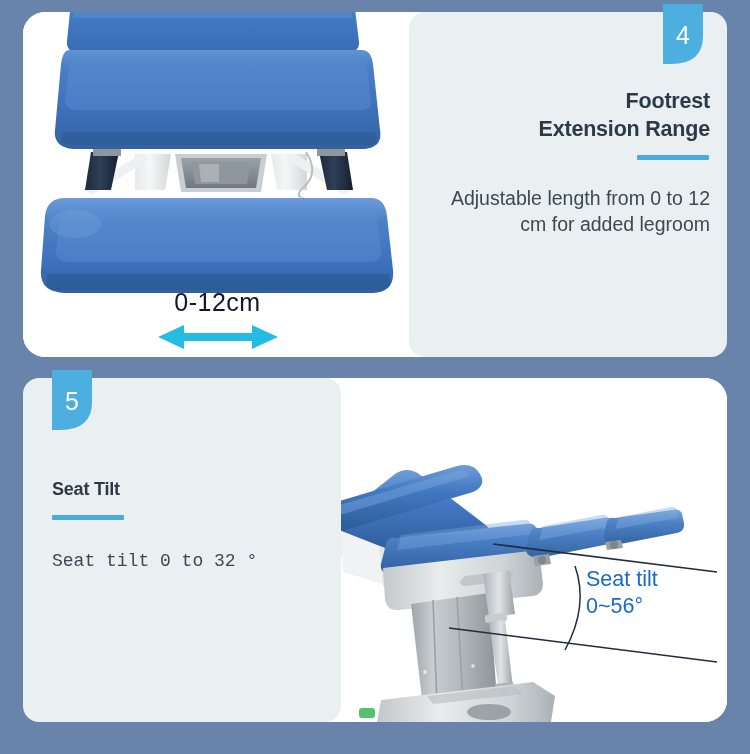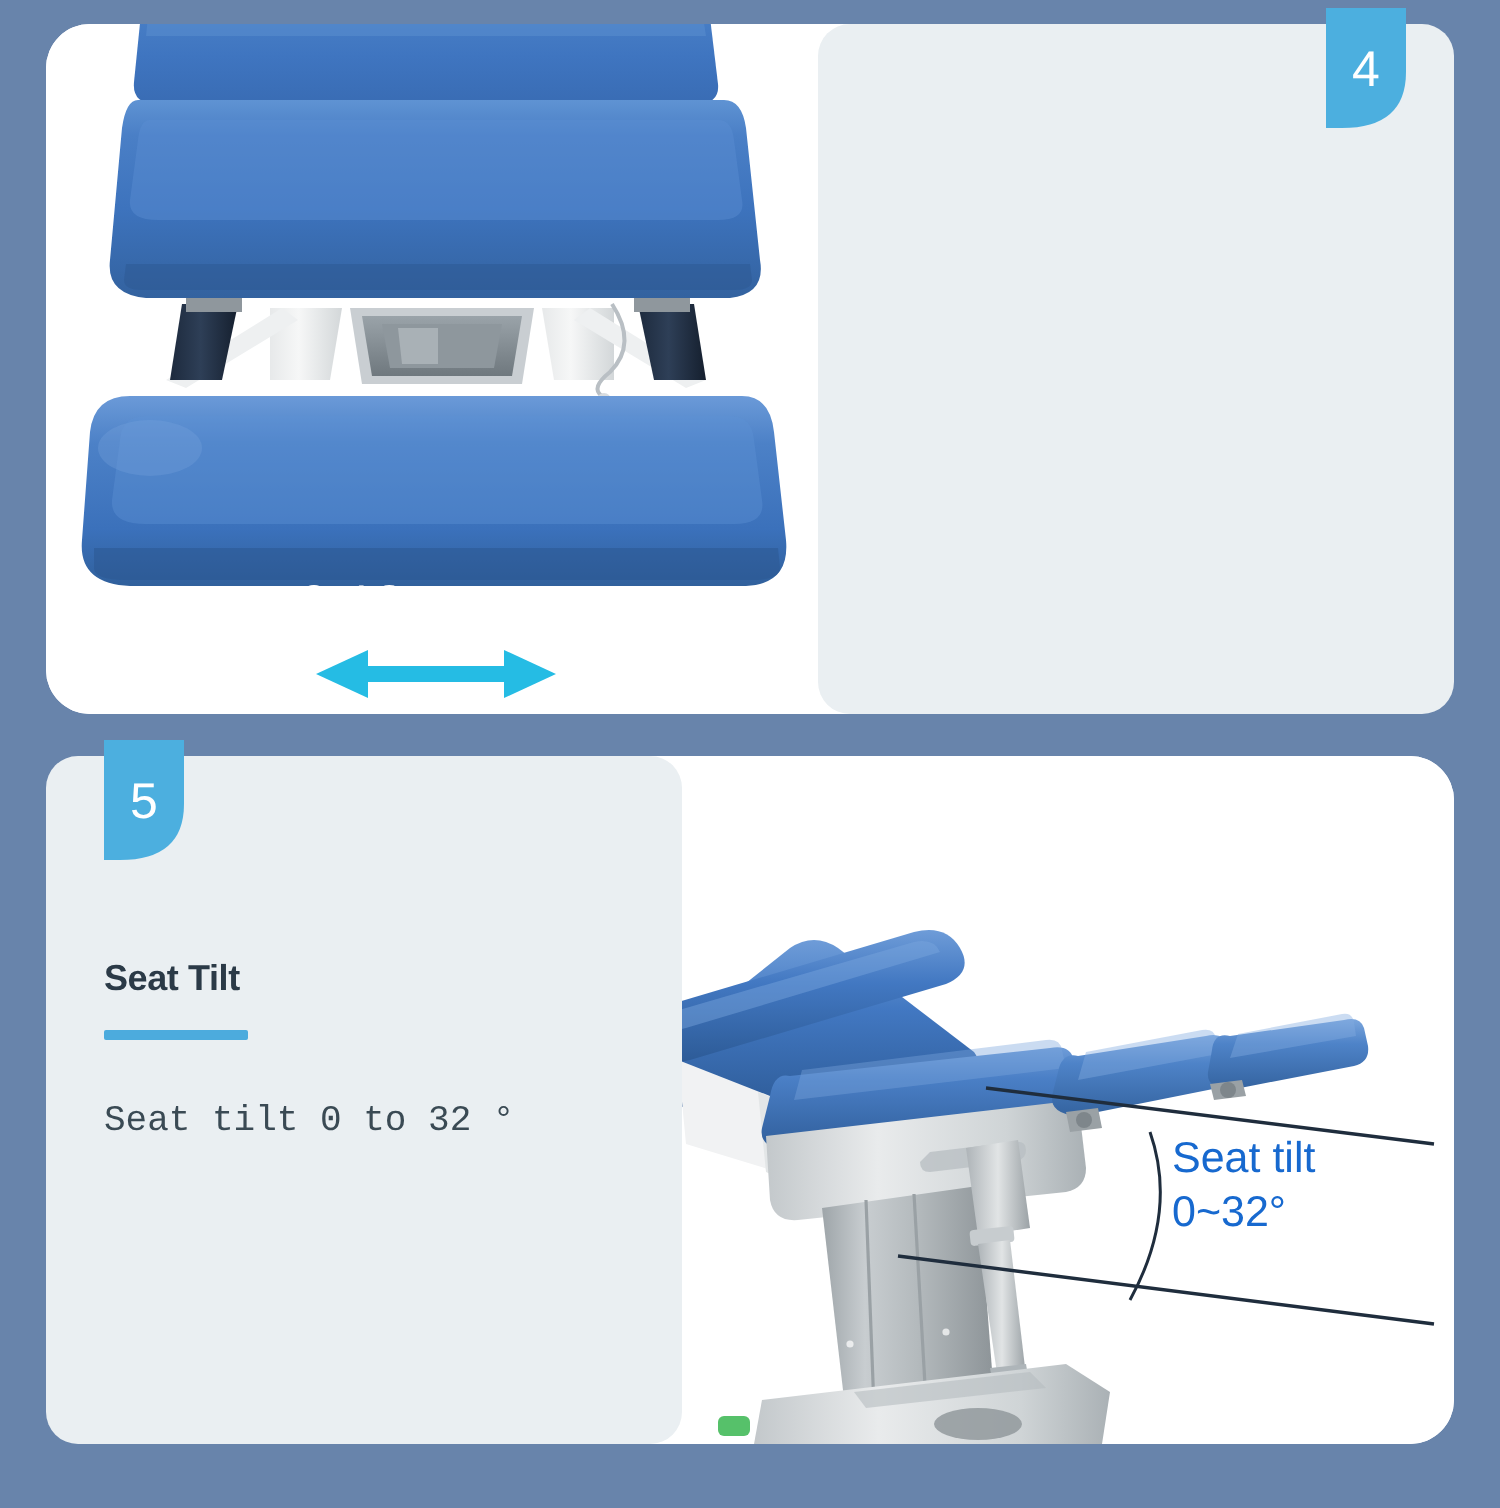--- a/index.html
+++ b/index.html
@@ -84,22 +84,22 @@
 
   
   .photo { position: absolute; }
   #photo-top    { left: 23px; top: 12px; width: 390px; height: 345px; }
   #photo-bottom { left: 337px; top: 378px; width: 390px; height: 344px; }
 
   
   .annot { position: absolute; z-index: 4; }
   #annot-cm {
     left: 150px; top: 288px;
-    width: 135px; 
-    color: #ffffff;
+    width: 135px; text-align: center;
+    color: #0f172a;
     font-size: 25px;
     letter-spacing: 0.5px;
     font-weight: 400;
   }
   #annot-arrow { left: 158px; top: 322px; }
   #annot-tilt {
     left: 586px; top: 566px;
     color: #1769cf;
     font-size: 21.5px;
     line-height: 1.24;
@@ -205,20 +205,28 @@
     </svg>
   </div>
 
   <div class="info-card" id="card-4"></div>
   <div class="badge" id="badge-4">
     <svg class="ribbon-svg" width="40" height="60" viewBox="0 0 40 60">
       <path d="M0 0 L40 0 L40 32 Q40 60 8 60 L0 60 Z" fill="#4cafdf"></path>
     </svg>
     <span class="num">4</span>
   </div>
+  <div class="card-text" id="text-4">
+    <div class="card-title">
+      <span>Footrest</span><br>
+      <span>Extension Range</span>
+    </div>
+    <div class="title-rule"></div>
+    <div class="card-body">Adjustable length from 0 to 12 cm for added legroom</div>
+  </div>
 
   <div class="panel" id="panel-bottom"></div>
 
   <div class="photo" id="photo-bottom">
     <svg width="390" height="344" viewBox="0 0 390 344">
       <defs>
         <clipPath id="clipBot">
           <rect x="0" y="0" width="390" height="344" rx="22" ry="22"></rect>
         </clipPath>
         <linearGradient id="padA" x1="0" y1="0" x2="0" y2="1">
@@ -305,21 +313,21 @@
 
         <path d="M156 166 L380 194" stroke="#1f2d3d" stroke-width="1.7" fill="none"></path>
         <path d="M112 250 L380 284" stroke="#1f2d3d" stroke-width="1.7" fill="none"></path>
         <path d="M238 188 Q252 228 228 272" stroke="#1f2d3d" stroke-width="1.5" fill="none"></path>
       </g>
     </svg>
   </div>
 
   <div class="annot" id="annot-tilt">
     <div>Seat tilt</div>
-    <div>0~32°</div>
+    <div>0~56°</div>
   </div>
 
   <div class="info-card" id="card-5"></div>
   <div class="badge" id="badge-5">
     <svg class="ribbon-svg" width="40" height="60" viewBox="0 0 40 60">
       <path d="M0 0 L40 0 L40 32 Q40 60 8 60 L0 60 Z" fill="#4cafdf"></path>
     </svg>
     <span class="num">5</span>
   </div>
   <div class="card-text" id="text-5">

